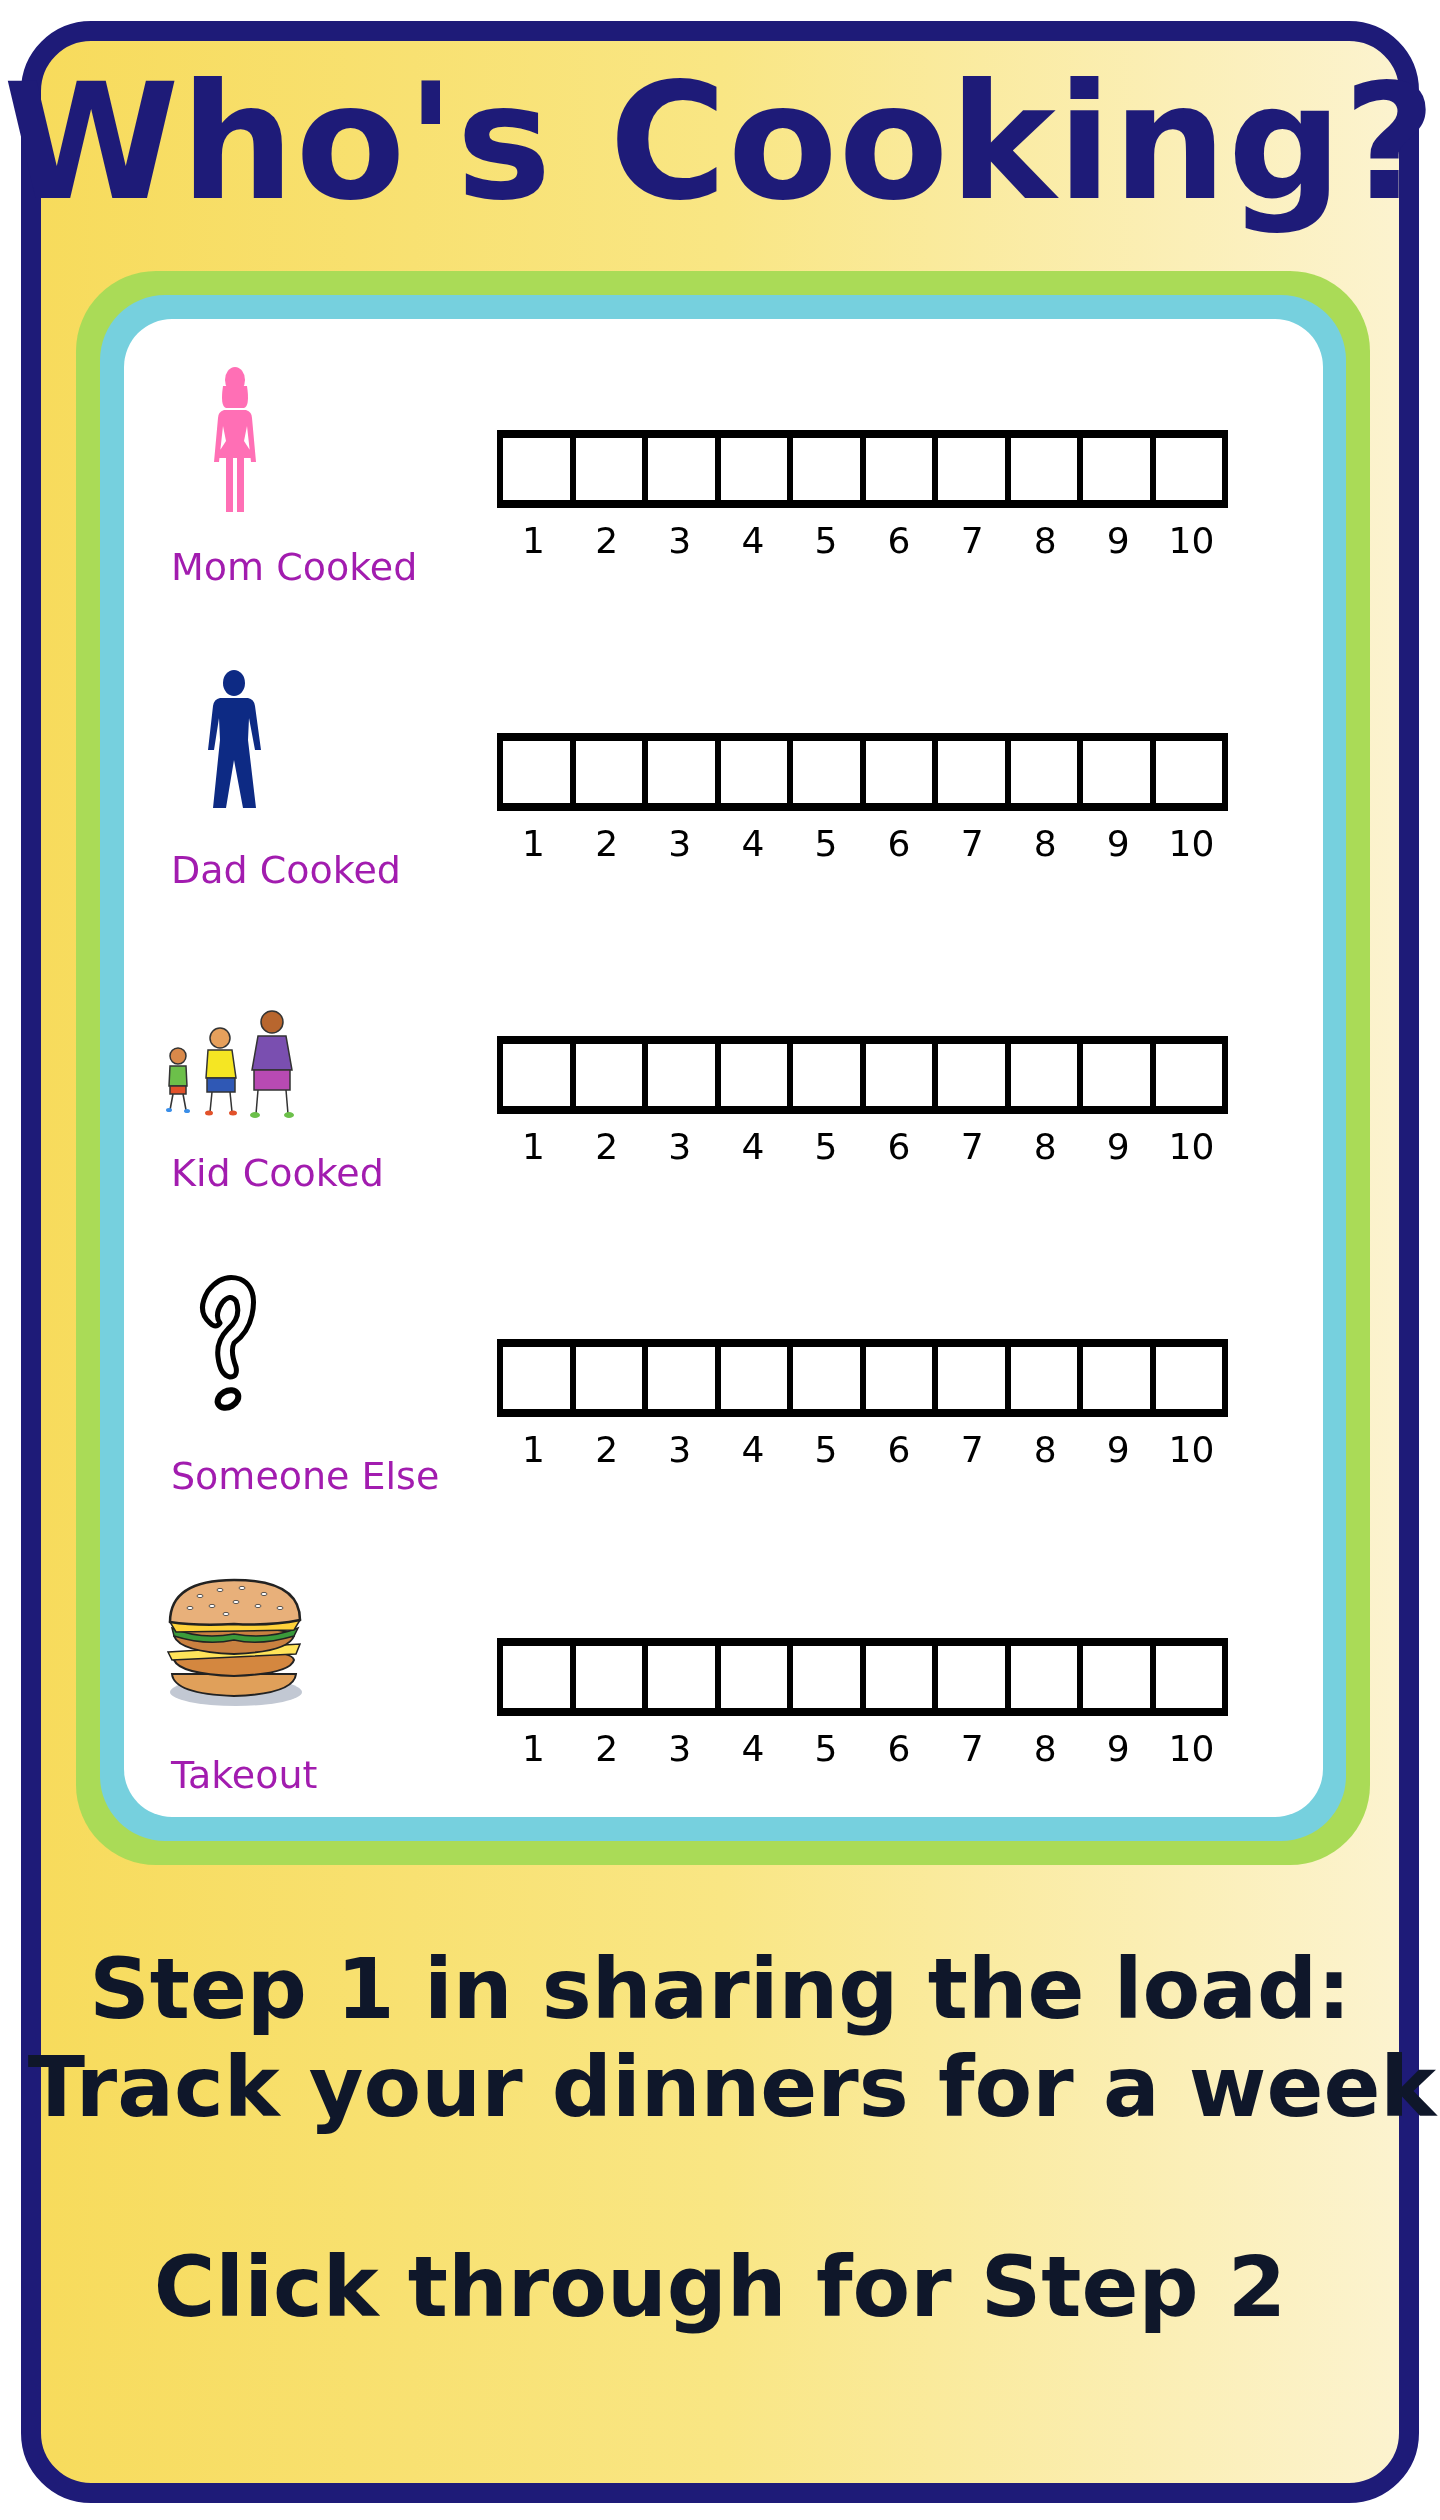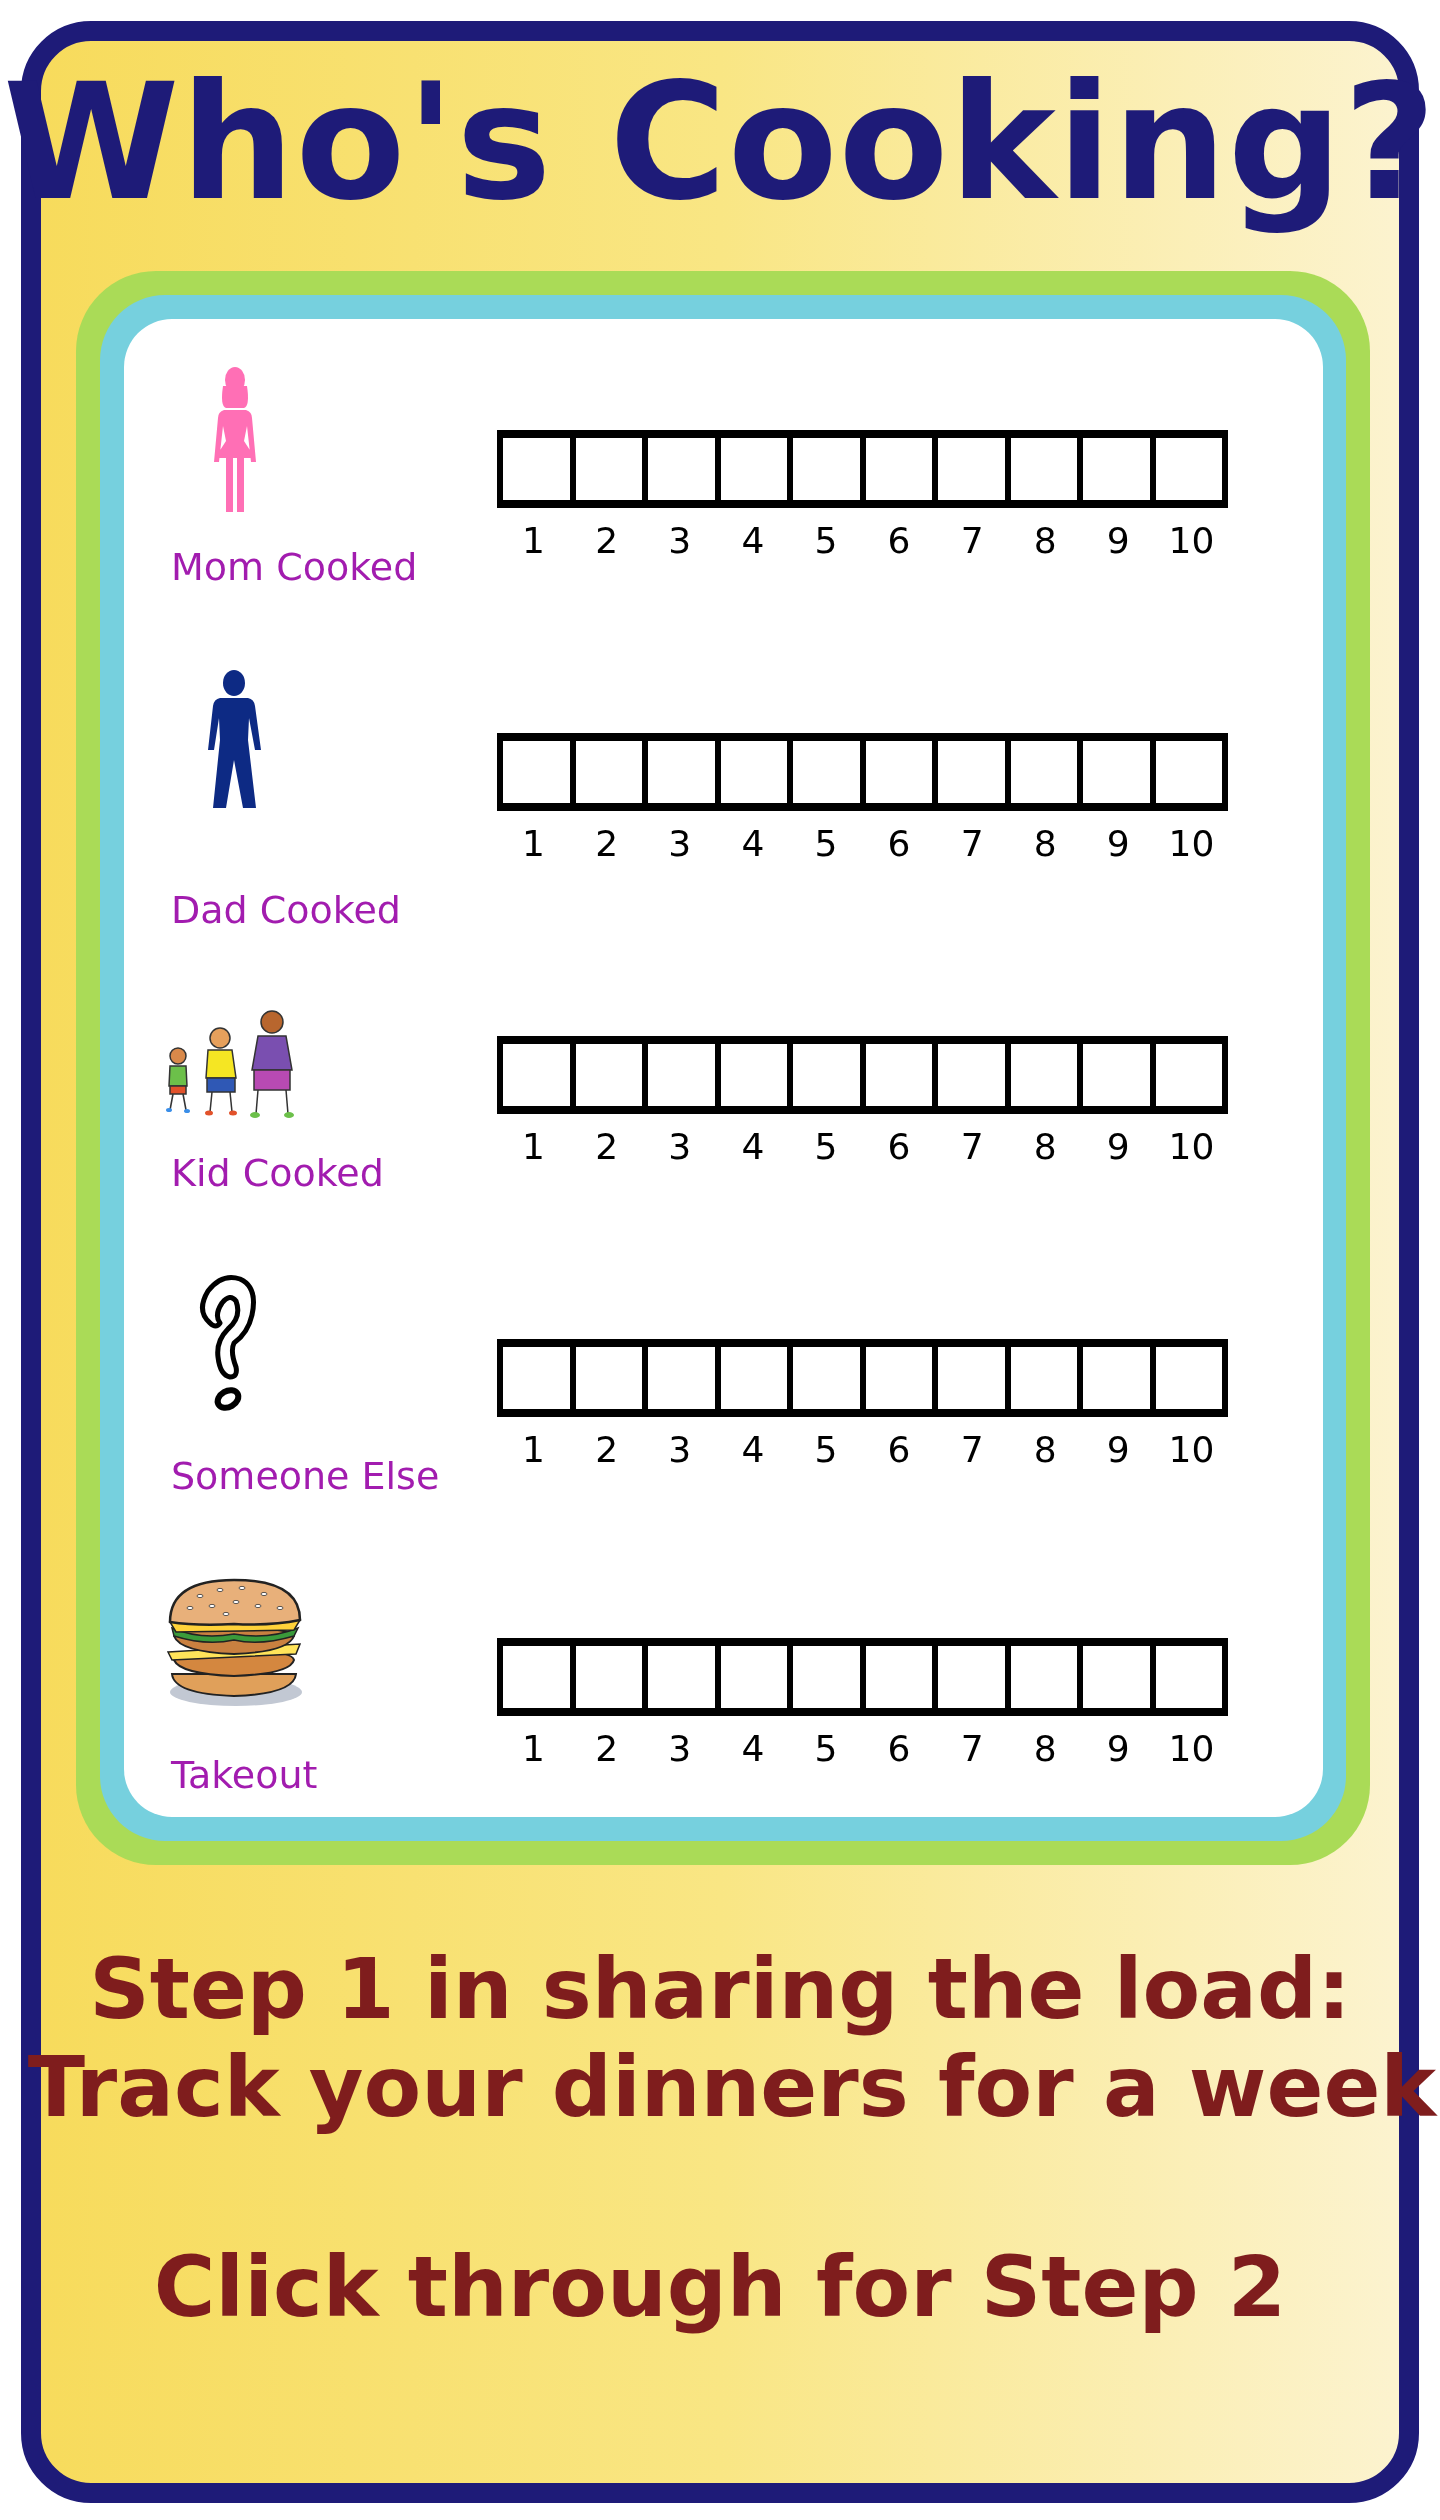--- a/index.html
+++ b/index.html
@@ -14,21 +14,21 @@
   .frame-white{position:absolute;left:124px;top:319px;width:1199px;height:1498px;background:#ffffff;border-radius:48px;}
   .row{position:absolute;left:0;width:1440px;height:290px;}
   .icon{position:absolute;left:160px;width:150px;height:150px;}
   .label{position:absolute;left:171px;font-size:38px;color:#a21caf;white-space:nowrap;}
   .boxes{position:absolute;left:497px;width:731px;height:78px;display:flex;box-sizing:border-box;
          border-top:8px solid #000;border-bottom:8px solid #000;border-left:6px solid #000;border-right:6px solid #000;}
   .cell{flex:1;height:100%;box-sizing:border-box;border-right:6px solid #000;cursor:pointer;background:#fff;}
   .cell:last-child{border-right:none;}
   .nums{position:absolute;left:497px;width:731px;display:flex;}
   .num{flex:1;text-align:center;font-size:36px;color:#000;}
-  .footer{position:absolute;left:0;width:1440px;text-align:center;color:#7f1d1d;font-weight:bold;font-size:84px;line-height:98px;}
+  .footer{position:absolute;left:0;width:1440px;text-align:center;color:#0f172a;font-weight:bold;font-size:84px;line-height:98px;}
 </style>
 </head>
 <body>
 
 <div class="card"></div>
 
 <div class="title">Who's Cooking?</div>
 
 <div class="frame-green"></div>
 <div class="frame-cyan"></div>
@@ -95,21 +95,21 @@
     <span class="num">2</span>
     <span class="num">3</span>
     <span class="num">4</span>
     <span class="num">5</span>
     <span class="num">6</span>
     <span class="num">7</span>
     <span class="num">8</span>
     <span class="num">9</span>
     <span class="num">10</span>
   </div>
-  <div class="label" style="top:205px;margin-top:40px;">Dad Cooked</div>
+  <div class="label" style="top:205px;">Dad Cooked</div>
 </div>
 
 <div class="row" style="top:946px;">
   <svg class="icon" style="top:40px;" viewBox="0 0 150 150">
     <g stroke="#333" stroke-width="1.5">
 
       <circle cx="18" cy="70" r="8" fill="#d9894a"></circle>
       <path d="M10 80 L26 80 L27 100 L9 100 Z" fill="#6cc04a"></path>
       <rect x="10" y="100" width="16" height="8" fill="#e2522b"></rect>
       <line x1="13" y1="108" x2="10" y2="124" fill="none"></line>

